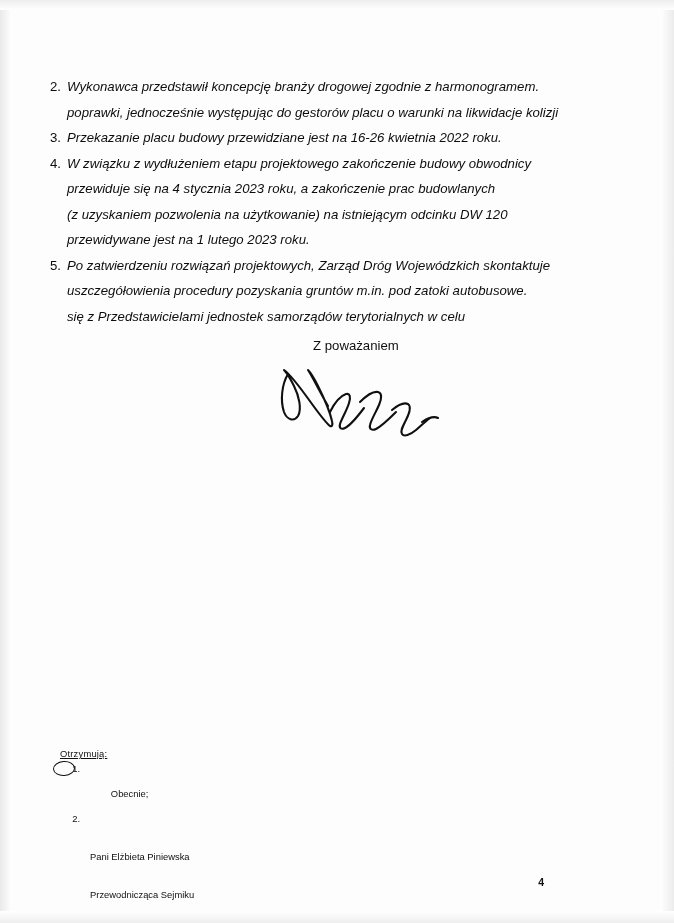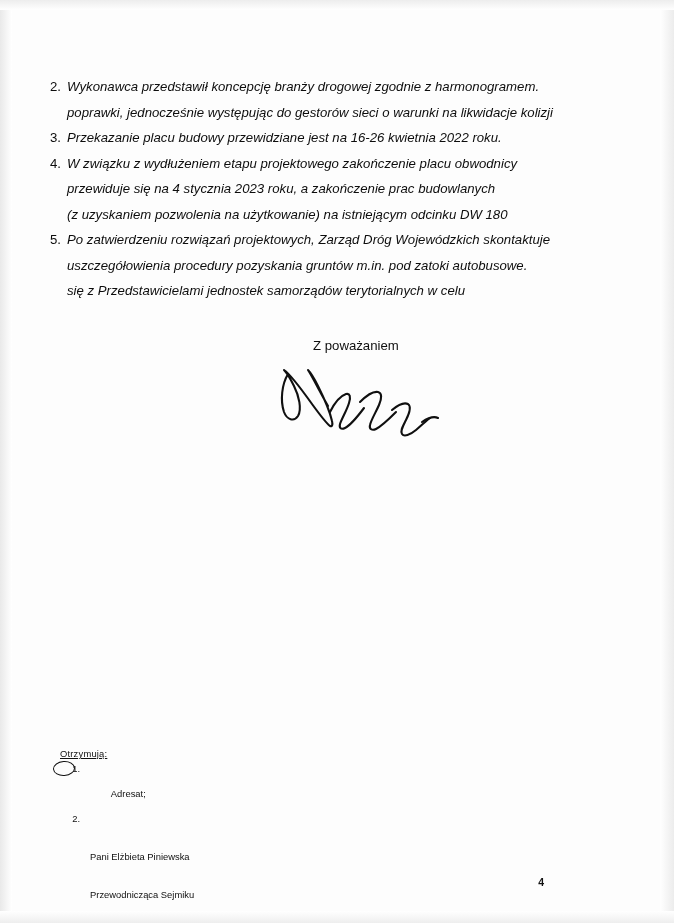--- a/index.html
+++ b/index.html
@@ -157,33 +157,34 @@
   <div class="scan-edge-right"></div>
   <div class="scan-edge-top"></div>
   <div class="scan-edge-bottom"></div>
 
   <div class="body-text">
     <ol class="numbered">
 
       <li>
         <span class="num">2.</span>
         <span class="li-line">Wykonawca przedstawił koncepcję branży drogowej zgodnie z harmonogramem.</span>
-        <span class="li-line">poprawki, jednocześnie występując do gestorów sieci o warunki na likwidacje kolizji</span>
+        <span class="li-line">poprawki, jednocześnie występując do gestorów placu o warunki na likwidacje kolizji</span>
       </li>
 
       <li>
         <span class="num">3.</span>
         <span class="li-line">Przekazanie placu budowy przewidziane jest na 16-26 kwietnia 2022 roku.</span>
       </li>
 
       <li>
         <span class="num">4.</span>
-        <span class="li-line">W związku z wydłużeniem etapu projektowego zakończenie placu obwodnicy</span>
+        <span class="li-line">W związku z wydłużeniem etapu projektowego zakończenie budowy obwodnicy</span>
         <span class="li-line">przewiduje się na 4 stycznia 2023 roku, a zakończenie prac budowlanych</span>
-        <span class="li-line">(z uzyskaniem pozwolenia na użytkowanie) na istniejącym odcinku DW 180</span>
+        <span class="li-line">(z uzyskaniem pozwolenia na użytkowanie) na istniejącym odcinku DW 120</span>
+        <span class="li-line">przewidywane jest na 1 lutego 2023 roku.</span>
       </li>
 
       <li>
         <span class="num">5.</span>
         <span class="li-line">Po zatwierdzeniu rozwiązań projektowych, Zarząd Dróg Wojewódzkich skontaktuje</span>
         <span class="li-line">uszczegółowienia procedury pozyskania gruntów m.in. pod zatoki autobusowe.</span>
         <span class="li-line">się z Przedstawicielami jednostek samorządów terytorialnych w celu</span>
       </li>
 
     </ol>
@@ -201,21 +202,21 @@
         <path d="M150,62 C156,58 162,56 166,58"></path>
       </g>
     </svg>
   </div>
 
   <div class="recipients">
     <div class="heading">Otrzymują:</div>
     <ol class="rec-list">
       <li>
         <span class="rnum circled">1.</span>
-        <span>Adresat;</span>
+        <span>Obecnie;</span>
       </li>
       <li>
         <span class="rnum">2.</span>
         <span style="display:block">Pani Elżbieta Piniewska</span>
         <span style="display:block">Przewodnicząca Sejmiku</span>
         
       </li>
 
     </ol>
   </div>

